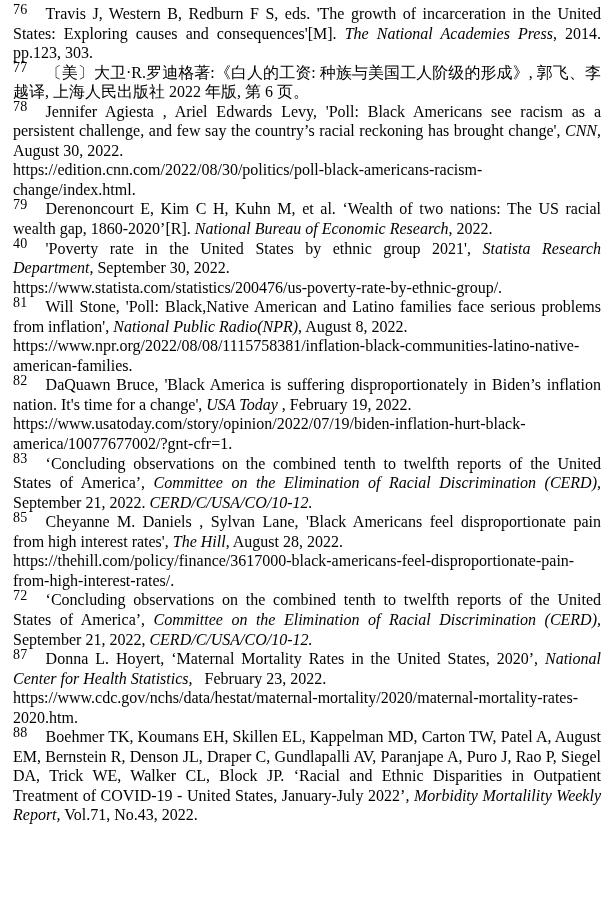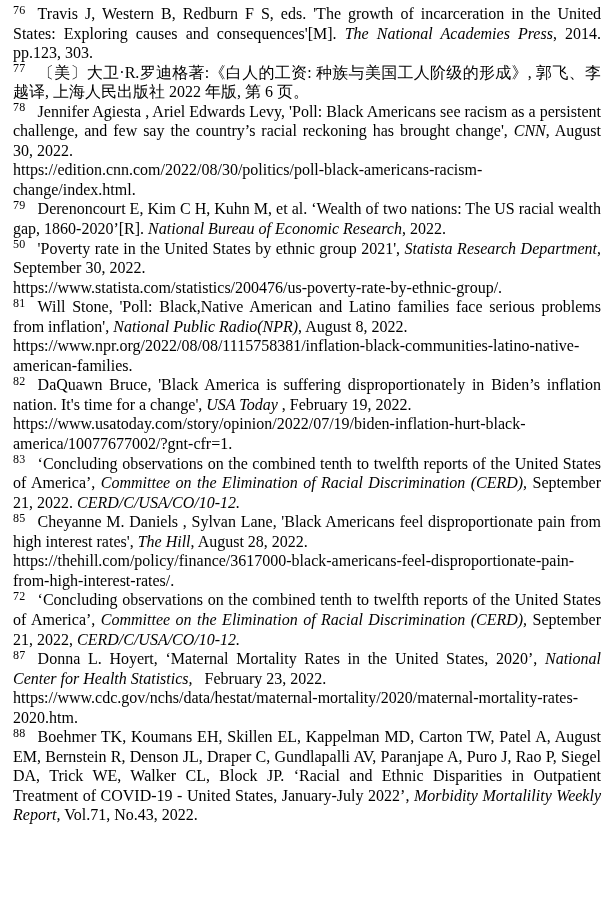--- a/index.html
+++ b/index.html
@@ -21,47 +21,47 @@
     overflow: hidden;
   }
   .fn {
     margin: 0;
     padding: 0;
     text-align: justify;
     overflow-wrap: break-word;
     word-wrap: break-word;
   }
   .fn-num {
-    font-size: 12px;
+    font-size: 14px;
     line-height: 0;
     vertical-align: baseline;
     position: relative;
     top: -5.5px;
-    margin-right: 12px;
+    margin-right: 18px;
     letter-spacing: 0.3px;
   }
   .fn em {
     font-style: italic;
   }
   .url {
     
     color: inherit;
     text-decoration: none;
   }
 </style>
 </head>
 <body>
 
 <div class="page">
   <div id="footnotes">
       <p class="fn"><sup class="fn-num">76</sup><span>Travis J, Western B, Redburn F S, eds. 'The growth of incarceration in the United States: Exploring causes and consequences'[M]. </span><em>The National Academies Press</em><span>, 2014. pp.123, 303.</span></p>
       <p class="fn"><sup class="fn-num">77</sup><span>〔美〕大卫·R.罗迪格著:《白人的工资: 种族与美国工人阶级的形成》, 郭飞、李越译, 上海人民出版社 2022 年版, 第 6 页。</span></p>
       <p class="fn"><sup class="fn-num">78</sup><span>Jennifer Agiesta , Ariel Edwards Levy, 'Poll: Black Americans see racism as a persistent challenge, and few say the country’s racial reckoning has brought change', </span><em>CNN</em><span>, August 30, 2022.</span><br><span class="url">https://edition.cnn.com/2022/08/30/politics/poll-black-americans-racism-change/index.html.</span></p>
       <p class="fn"><sup class="fn-num">79</sup><span>Derenoncourt E, Kim C H, Kuhn M, et al. ‘Wealth of two nations: The US racial wealth gap, 1860-2020’[R]. </span><em>National Bureau of Economic Research</em><span>, 2022.</span></p>
-      <p class="fn"><sup class="fn-num">50</sup><span>'Poverty rate in the United States by ethnic group 2021', </span><em>Statista Research Department</em><span>, September 30, 2022.</span><br><span class="url">https://www.statista.com/statistics/200476/us-poverty-rate-by-ethnic-group/.</span></p>
+      <p class="fn"><sup class="fn-num">40</sup><span>'Poverty rate in the United States by ethnic group 2021', </span><em>Statista Research Department</em><span>, September 30, 2022.</span><br><span class="url">https://www.statista.com/statistics/200476/us-poverty-rate-by-ethnic-group/.</span></p>
       <p class="fn"><sup class="fn-num">81</sup><span>Will Stone, 'Poll: Black,Native American and Latino families face serious problems from inflation', </span><em>National Public Radio(NPR)</em><span>, August 8, 2022.</span><br><span class="url">https://www.npr.org/2022/08/08/1115758381/inflation-black-communities-latino-native-american-families.</span></p>
       <p class="fn"><sup class="fn-num">82</sup><span>DaQuawn Bruce, 'Black America is suffering disproportionately in Biden’s inflation nation. It's time for a change', </span><em>USA Today</em><span> , February 19, 2022.</span><br><span class="url">https://www.usatoday.com/story/opinion/2022/07/19/biden-inflation-hurt-black-america/10077677002/?gnt-cfr=1.</span></p>
       <p class="fn"><sup class="fn-num">83</sup><span>‘Concluding observations on the combined tenth to twelfth reports of the United States of America’, </span><em>Committee on the Elimination of Racial Discrimination (CERD),</em><span> September 21, 2022. </span><em>CERD/C/USA/CO/10-12.</em></p>
       <p class="fn"><sup class="fn-num">85</sup><span>Cheyanne M. Daniels , Sylvan Lane, 'Black Americans feel disproportionate pain from high interest rates', </span><em>The Hill</em><span>, August 28, 2022.</span><br><span class="url">https://thehill.com/policy/finance/3617000-black-americans-feel-disproportionate-pain-from-high-interest-rates/.</span></p>
       <p class="fn"><sup class="fn-num">72</sup><span>‘Concluding observations on the combined tenth to twelfth reports of the United States of America’, </span><em>Committee on the Elimination of Racial Discrimination (CERD),</em><span> September 21, 2022, </span><em>CERD/C/USA/CO/10-12.</em></p>
       <p class="fn"><sup class="fn-num">87</sup><span>Donna L. Hoyert, ‘Maternal Mortality Rates in the United States, 2020’, </span><em>National Center for Health Statistics,</em><span> &nbsp;&nbsp;February 23, 2022.</span><br><span class="url">https://www.cdc.gov/nchs/data/hestat/maternal-mortality/2020/maternal-mortality-rates-2020.htm.</span></p>
       <p class="fn"><sup class="fn-num">88</sup><span>Boehmer TK, Koumans EH, Skillen EL, Kappelman MD, Carton TW, Patel A, August EM, Bernstein R, Denson JL, Draper C, Gundlapalli AV, Paranjape A, Puro J, Rao P, Siegel DA, Trick WE, Walker CL, Block JP. ‘Racial and Ethnic Disparities in Outpatient Treatment of COVID-19 - United States, January-July 2022’, </span><em>Morbidity Mortalility Weekly Report,</em><span> Vol.71, No.43, 2022.</span></p>
     </div>
 </div>
 

